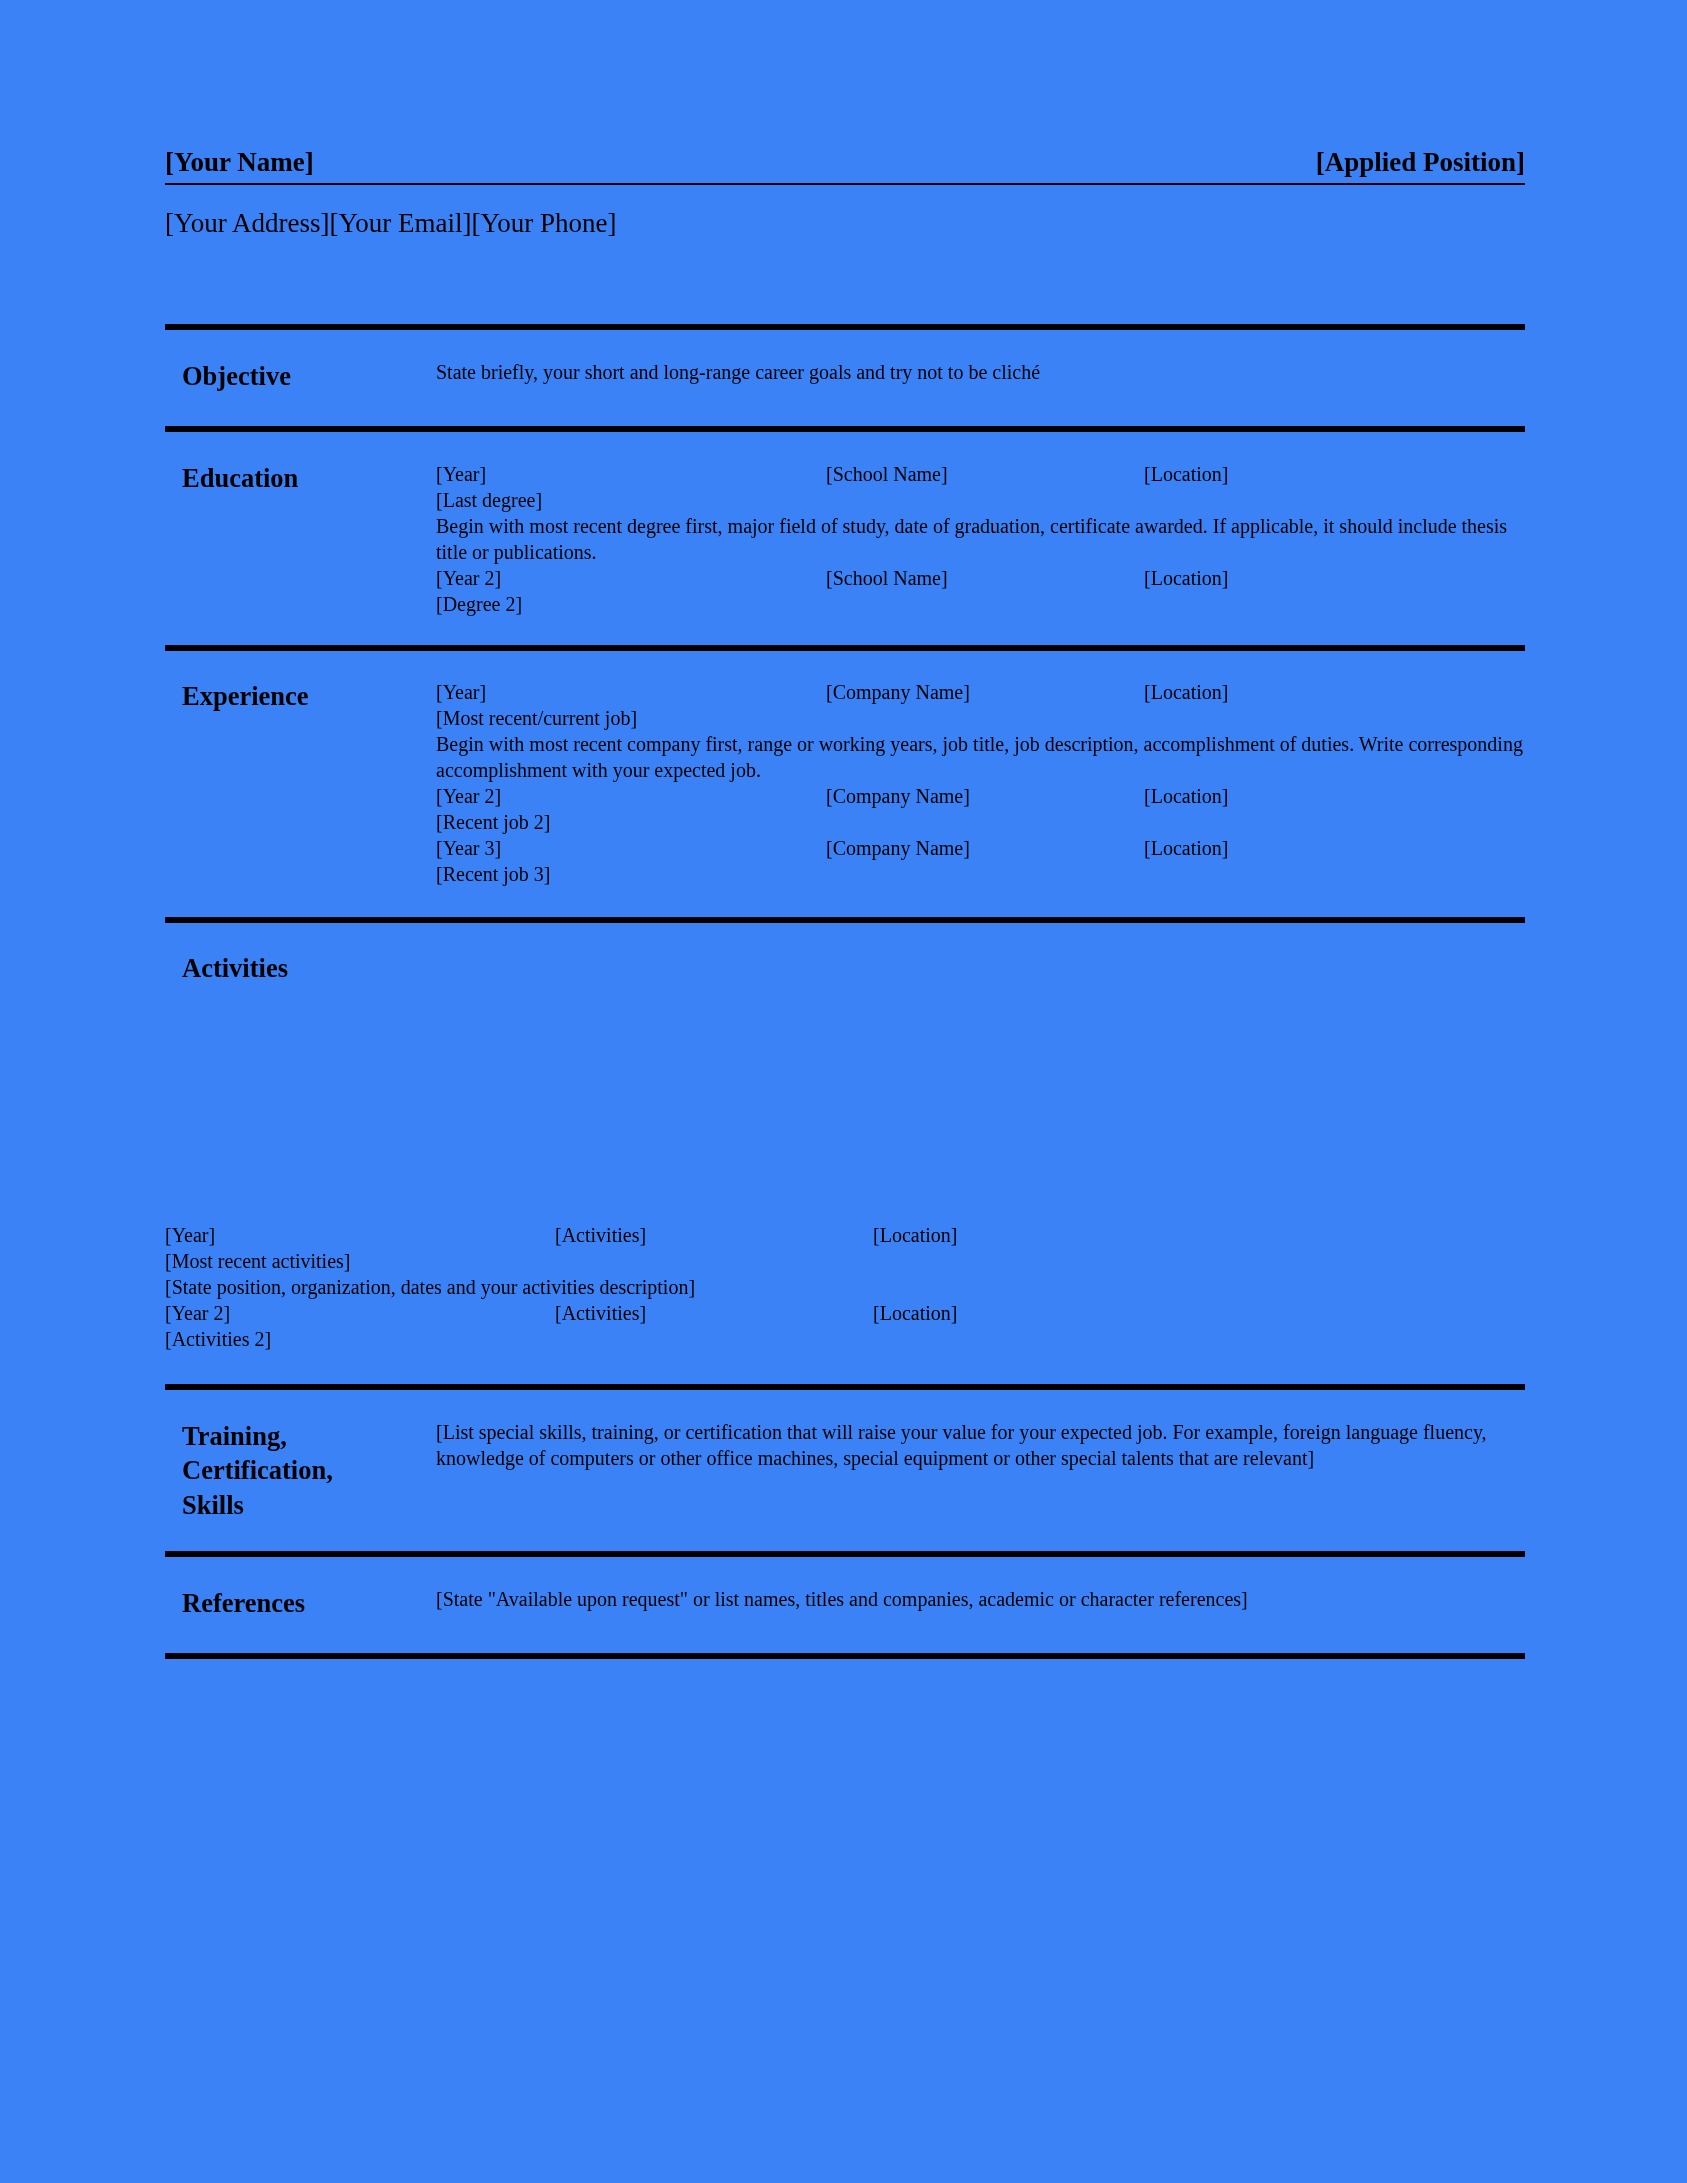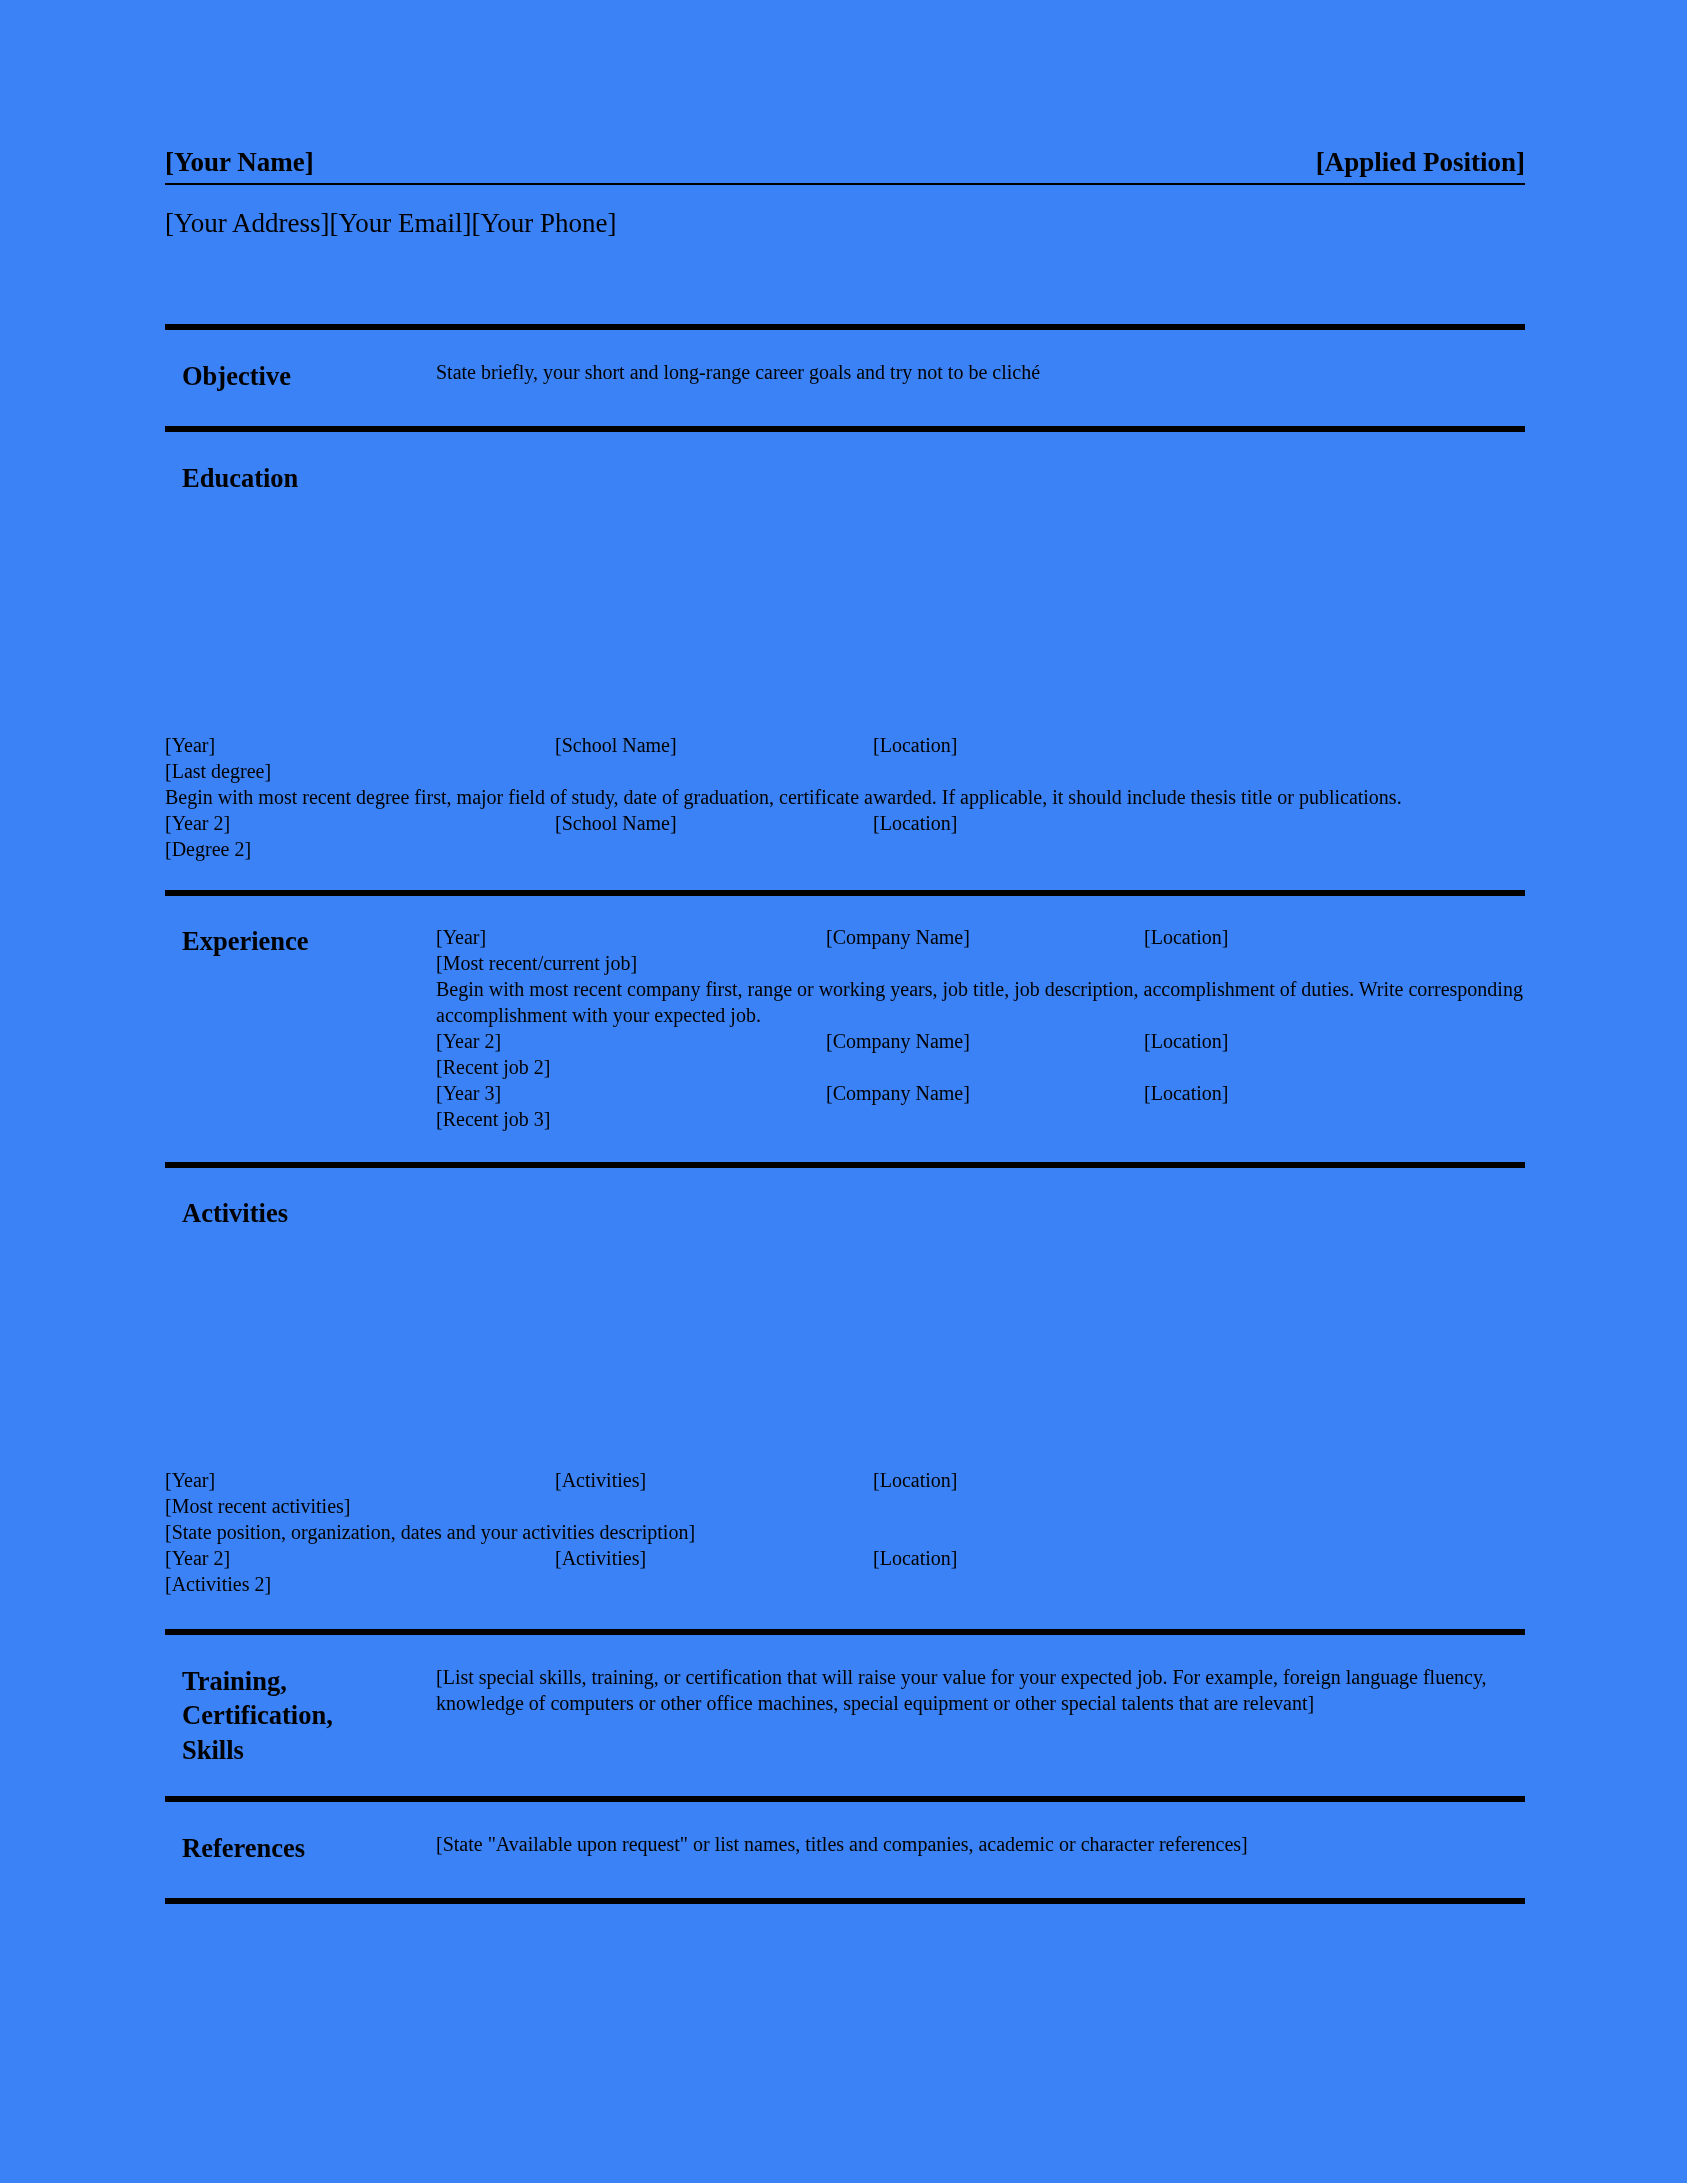--- a/index.html
+++ b/index.html
@@ -83,21 +83,21 @@
     font-size: 26.5px;
     line-height: 1.30;
   }
   .section-body {
     flex: 1 1 auto;
     font-size: 20px;
     line-height: 1.30;
   }
 
   .section-pad-objective { padding: 29px 0 32px 0; }
-  .section-pad-education { padding: 29px 0 28px 0; flex-direction: column; }
+  .section-pad-education { padding: 29px 0 28px 0; }
   .section-pad-experience { padding: 28px 0 30px 0; }
   .section-pad-activities { padding: 28px 0 32px 0; flex-direction: column; }
   .section-pad-training { padding: 29px 0 29px 0; }
   .section-pad-references { padding: 29px 0 33px 0; }
 
   
   .entry-row {
     display: flex;
     width: 100%;
   }

